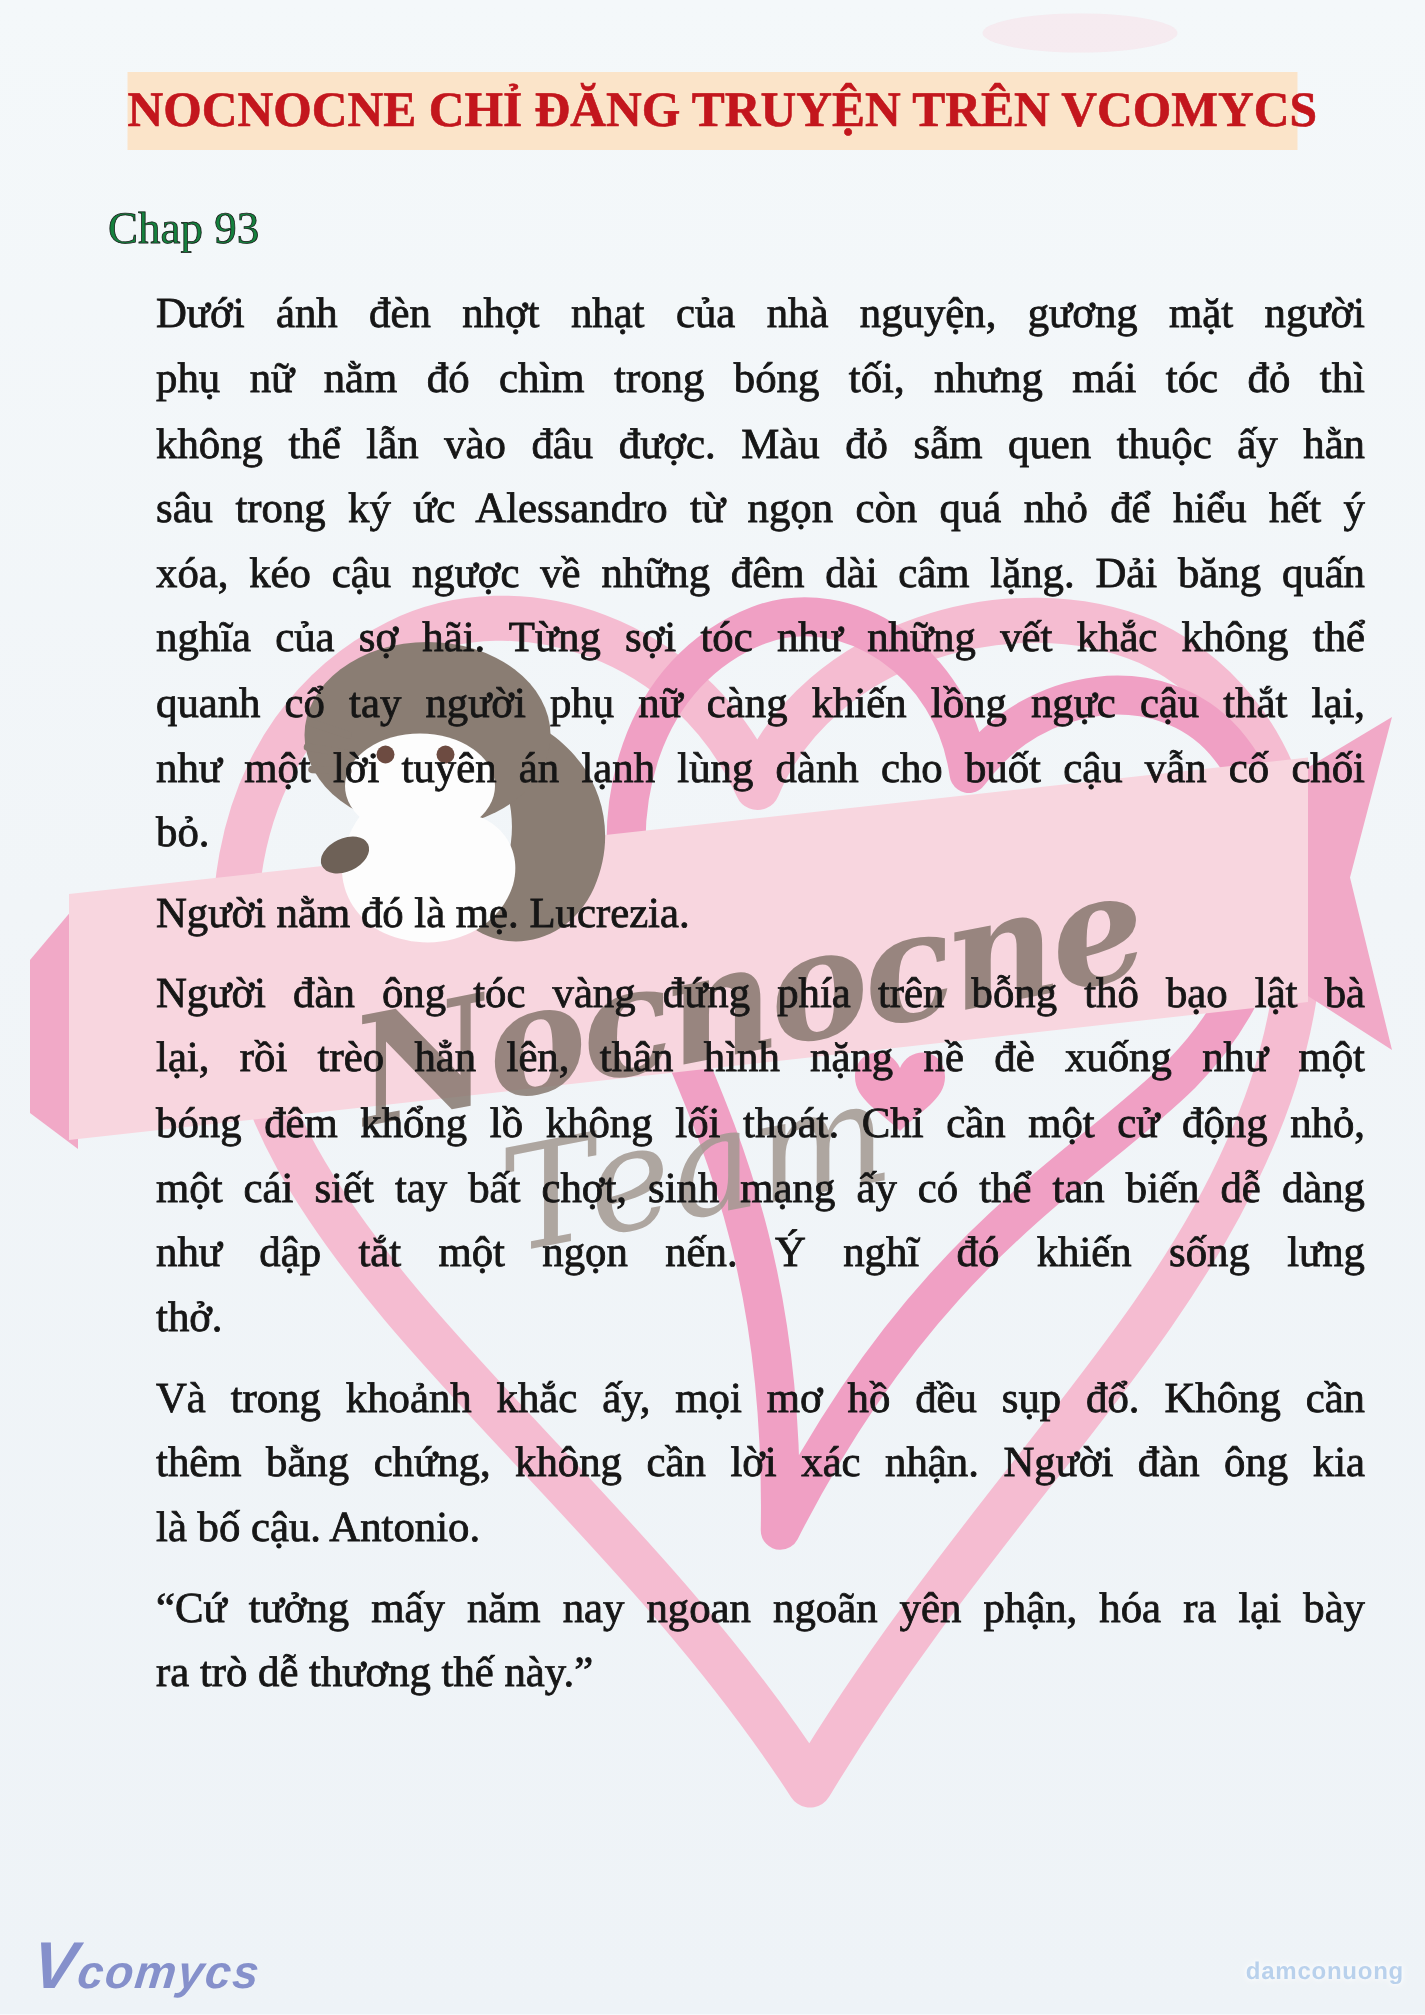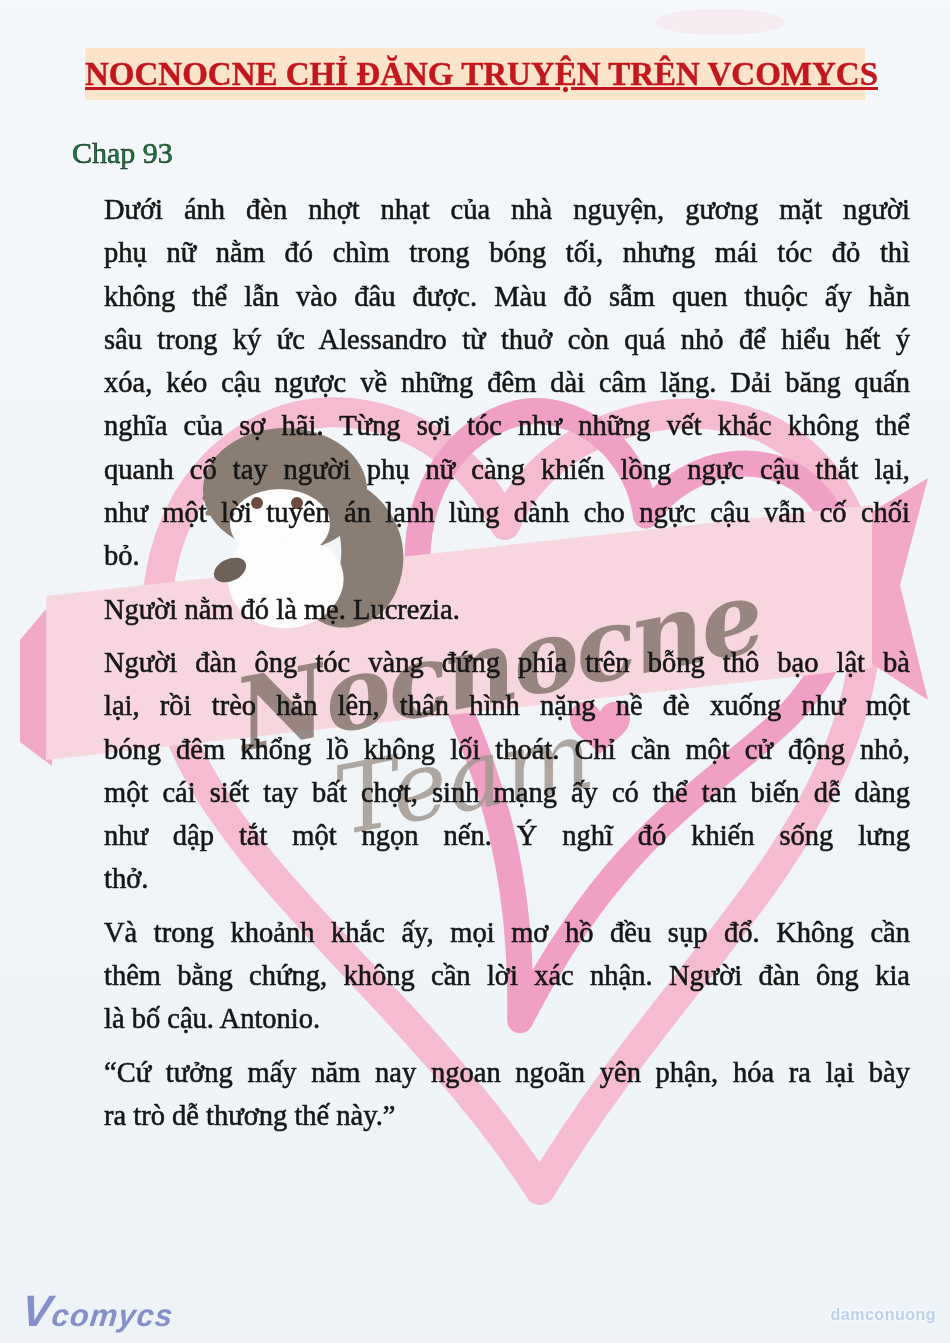--- a/index.html
+++ b/index.html
@@ -11,21 +11,21 @@
   }
   .page{position:absolute;inset:0;width:950px;height:1343px;}
   
   .watermark{position:absolute;left:0;top:0;z-index:0;}
   
   .content{position:absolute;inset:0;z-index:1;}
   .banner{
     position:absolute;left:85px;top:48px;width:780px;height:52px;
     background:#fbe4c9;color:#c3161d;
     font-weight:700;font-size:33px;line-height:53px;text-align:center;
-    white-space:nowrap;letter-spacing:0px;text-decoration:underline;
+    white-space:nowrap;letter-spacing:0px;
     -webkit-text-stroke:0.4px #c3161d;
   }
   .chap{
     position:absolute;left:72px;top:136px;
     font-size:30px;color:#15803d;-webkit-text-stroke:0.5px #141414;
   }
   .paras{
     position:absolute;left:72px;top:188px;width:806px;
     font-size:28.5px;color:#161616;margin-left:32px;
     -webkit-text-stroke:0.55px #161616;
@@ -99,25 +99,25 @@
   <div class="content">
     <div class="banner">NOCNOCNE CHỈ ĐĂNG TRUYỆN TRÊN VCOMYCS</div>
 
     <div class="chap">Chap 93</div>
 
     <div class="paras">
         <div class="para">
           <div class="line">Dưới ánh đèn nhợt nhạt của nhà nguyện, gương mặt người</div>
           <div class="line">phụ nữ nằm đó chìm trong bóng tối, nhưng mái tóc đỏ thì</div>
           <div class="line">không thể lẫn vào đâu được. Màu đỏ sẫm quen thuộc ấy hằn</div>
-          <div class="line">sâu trong ký ức Alessandro từ thuở còn quá nhỏ để hiểu hết ý</div>
+          <div class="line">sâu trong ký ức Alessandro từ ngọn còn quá nhỏ để hiểu hết ý</div>
           <div class="line">xóa, kéo cậu ngược về những đêm dài câm lặng. Dải băng quấn</div>
           <div class="line">nghĩa của sợ hãi. Từng sợi tóc như những vết khắc không thể</div>
           <div class="line">quanh cổ tay người phụ nữ càng khiến lồng ngực cậu thắt lại,</div>
-          <div class="line">như một lời tuyên án lạnh lùng dành cho ngực cậu vẫn cố chối</div>
+          <div class="line">như một lời tuyên án lạnh lùng dành cho buốt cậu vẫn cố chối</div>
           <div class="line last">bỏ.</div>
         </div>
         <div class="para">
           <div class="line last">Người nằm đó là mẹ. Lucrezia.</div>
         </div>
         <div class="para">
           <div class="line">Người đàn ông tóc vàng đứng phía trên bỗng thô bạo lật bà</div>
           <div class="line">lại, rồi trèo hẳn lên, thân hình nặng nề đè xuống như một</div>
           <div class="line">bóng đêm khổng lồ không lối thoát. Chỉ cần một cử động nhỏ,</div>
           <div class="line">một cái siết tay bất chợt, sinh mạng ấy có thể tan biến dễ dàng</div>

